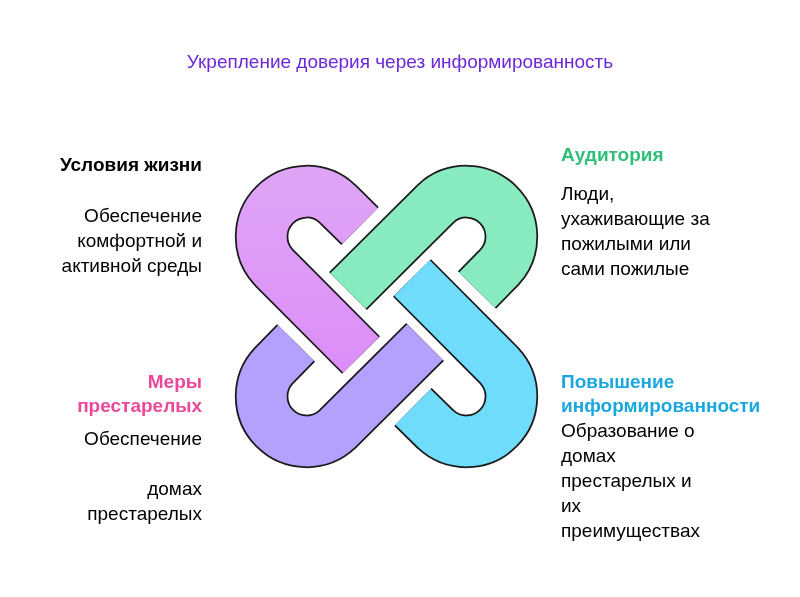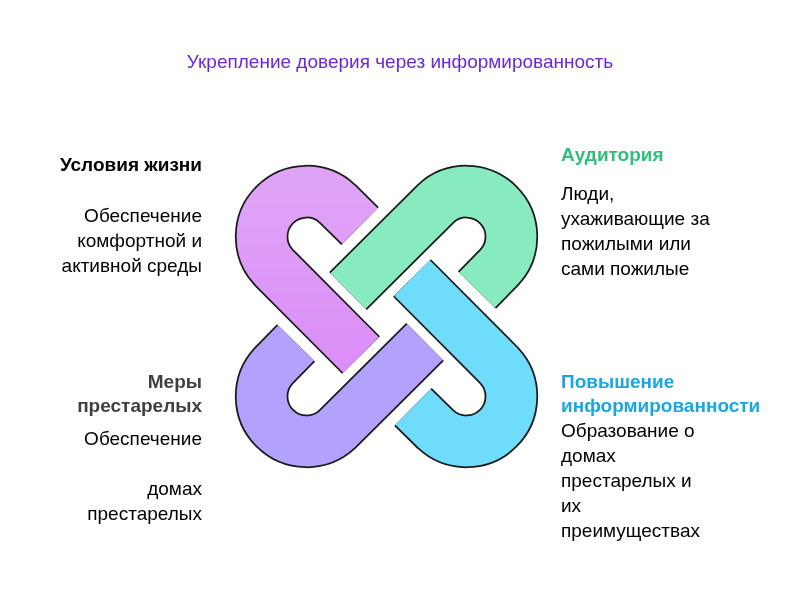--- a/index.html
+++ b/index.html
@@ -66,21 +66,21 @@
   <h3 style="color:#2FBF78">Аудитория</h3>
   <p>
     <span>Люди,</span><br>
     <span>ухаживающие за</span><br>
     <span>пожилыми или</span><br>
     <span>сами пожилые</span>
   </p>
 </div>
 
 <div class="block right-al" id="b-safe">
-  <h3 style="color:#404040">
+  <h3 style="color:#ec4899">
     <span>Меры</span><br>
     <span>престарелых</span>
   </h3>
   <p>
     <span>Обеспечение</span><br>
     <br>
     <span>домах</span><br>
     <span>престарелых</span>
   </p>
 </div>

